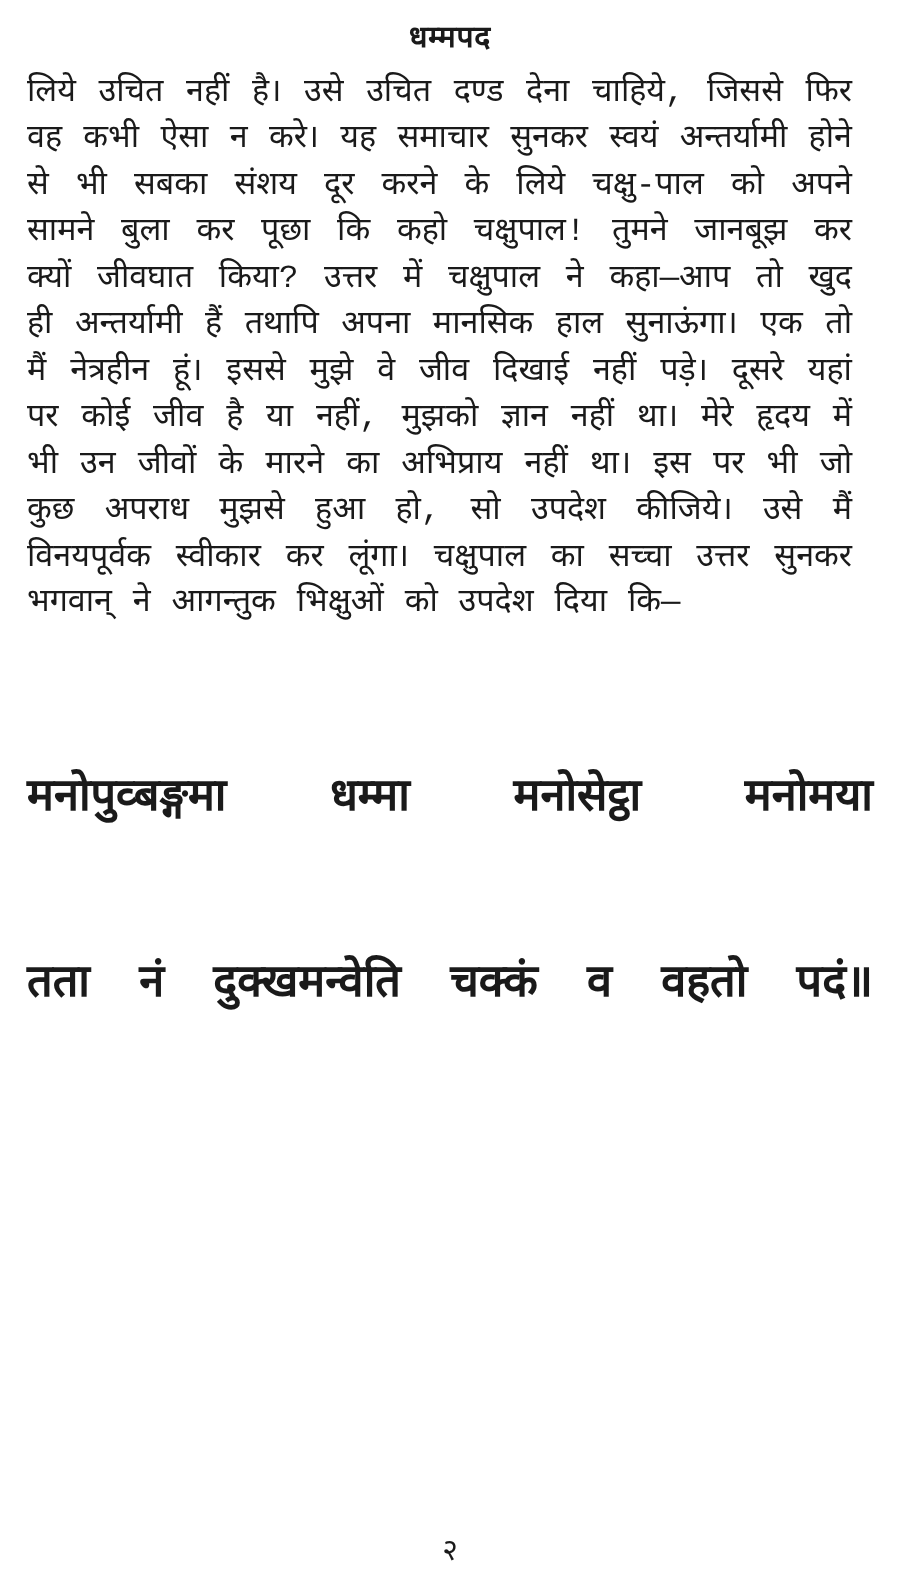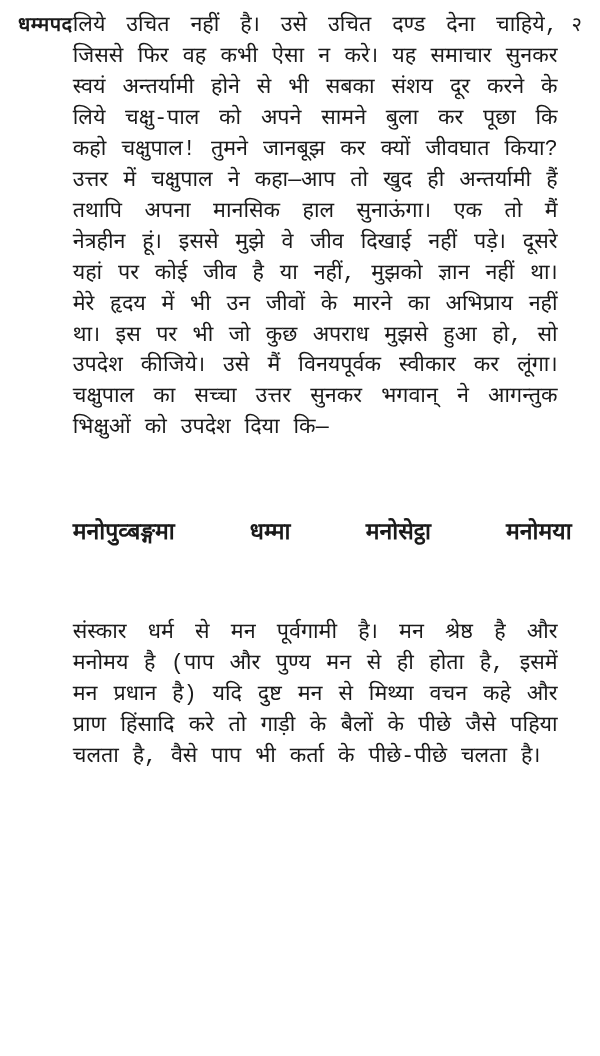--- a/index.html
+++ b/index.html
@@ -14,21 +14,21 @@
     color: #1a1a1a;
     overflow: hidden;
     position: relative;
   }
   .page {
     width: 600px;
     height: 1056px;
     box-sizing: border-box;
     padding: 10px 18px 8px 18px;
     display: flex;
-    flex-direction: row;
+    flex-direction: column;
   }
   .page-header {
     text-align: center;
     font-size: 20px;
     font-weight: bold;
     letter-spacing: 0.5px;
     margin-bottom: 10px;
     font-family: "DejaVu Sans", sans-serif;
   }
   .body-text {
@@ -45,21 +45,21 @@
     font-family: Liberation Mono, monospace;
   }
   .para + .para {
     margin-top: 2px;
   }
   .indent {
     text-indent: 40px;
   }
   .verse {
     font-family: Liberation Sans, sans-serif;
-    font-size: 23px;
+    font-size: 30px;
     font-weight: bold;
     line-height: 1.38;
     margin: 9px 0 6px 0;
     white-space: pre;
     letter-spacing: 0px;
   }
   .verse-line {
     display: block;
     text-align: justify;
     text-align-last: justify;
@@ -81,23 +81,23 @@
 <div class="page">
 
   <div class="page-header">धम्मपद</div>
 
   <div class="body-text">
 
     <p class="para">लिये उचित नहीं है। उसे उचित दण्ड देना चाहिये, जिससे फिर वह कभी ऐसा न करे। यह समाचार सुनकर स्वयं अन्तर्यामी होने से भी सबका संशय दूर करने के लिये चक्षु-पाल को अपने सामने बुला कर पूछा कि कहो चक्षुपाल! तुमने जानबूझ कर क्यों जीवघात किया? उत्तर में चक्षुपाल ने कहा—आप तो खुद ही अन्तर्यामी हैं तथापि अपना मानसिक हाल सुनाऊंगा। एक तो मैं नेत्रहीन हूं। इससे मुझे वे जीव दिखाई नहीं पड़े। दूसरे यहां पर कोई जीव है या नहीं, मुझको ज्ञान नहीं था। मेरे हृदय में भी उन जीवों के मारने का अभिप्राय नहीं था। इस पर भी जो कुछ अपराध मुझसे हुआ हो, सो उपदेश कीजिये। उसे मैं विनयपूर्वक स्वीकार कर लूंगा। चक्षुपाल का सच्चा उत्तर सुनकर भगवान् ने आगन्तुक भिक्षुओं को उपदेश दिया कि—</p>
 
     <div class="verse">
       <span class="verse-line">मनोपुव्बङ्गमा धम्मा मनोसेट्ठा मनोमया</span>
+      <span class="verse-line">तता नं दुक्खमन्वेति चक्कं व वहतो पदं॥</span>
     </div>
 
-    <p class="para">संस्कार धर्म से मन पूर्वगामी है। मन श्रेष्ठ है और मनोमय है (पाप और पुण्य मन से ही होता है, इसमें मन प्रधान है) यदि दुष्ट मन से मिथ्या वचन कहे और प्राण हिंसादि करे तो गाड़ी के बैलों के पीछे जैसे पहिया चलता है, वैसे पाप भी कर्ता के पीछे-पीछे चलता है।</p>
 
 
   </div>
 
   <div class="spacer"></div>
 
   <div class="page-number">२</div>
 
 </div>
 

